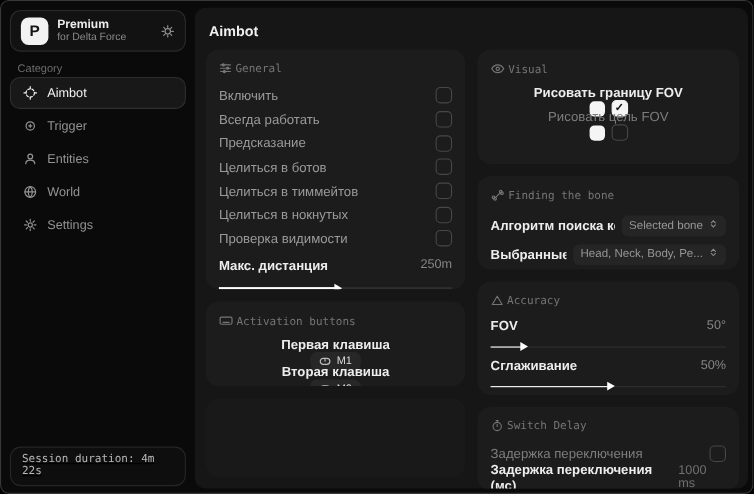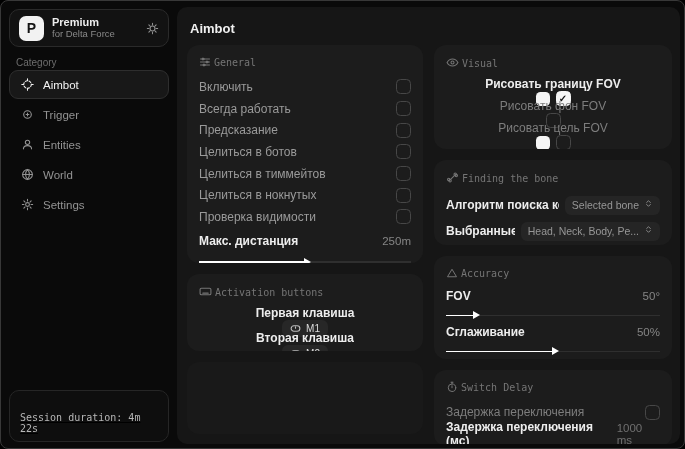--- a/index.html
+++ b/index.html
@@ -22,21 +22,21 @@
   .brand-gear { margin-left:auto; color:#8f8f8f; display:flex; }
 
   .category { position:absolute; left:15px; top:56px; font-size:10px; color:#6d6d6d; }
 
   .nav { position:absolute; left:8px; top:69px; width:160px; display:flex; flex-direction:column; gap:1px; }
   .nav-item { height:29px; display:flex; align-items:center; gap:9px; padding:0 11px;
               color:#939393; font-size:11.5px; border-radius:9px; border:1px solid transparent; cursor:default; }
   .nav-item.active { color:#f2f2f2; background:#181818; border-color:#2e2e2e; }
   .nav-item .ic { display:flex; color:inherit; }
 
-  .session-card { position:absolute; left:8px; bottom:6px; width:160px; height:52px;
+  .session-card { position:absolute; left:8px; bottom:6px; width:160px; height:36px;
                   border:1px solid #262626; border-radius:10px; background:#0e0e0e;
                   display:flex; align-items:flex-end; padding:0 10px 7px;text-decoration:underline; }
   .session-text { font-size:10px; color:#b7b7b7; font-family:"DejaVu Sans Mono", monospace; }
 
   
   .main { position:absolute; left:176px; top:6px; width:503px; height:437px;
           background:#161616; border-radius:10px; overflow:hidden; }
   .main-title { position:absolute; left:13px; top:14px; font-size:13px; font-weight:bold; color:#f1f1f1; }
 
   .col-left  { position:absolute; left:10px;  top:38px; width:236px; }
@@ -273,26 +273,20 @@
           <span>Visual</span>
         </div>
         <div class="row v-row">
           <span class="lbl-bright">Рисовать границу FOV</span>
           <span class="ctrl-group">
             <span class="swatch"></span>
             <span class="checkbox checked"></span>
           </span>
         </div>
         <div class="row v-row">
-          <span class="lbl-dimmer">Рисовать фон FOV</span>
-          <span class="ctrl-group">
-            <span class="checkbox"></span>
-          </span>
-        </div>
-        <div class="row v-row">
           <span class="lbl-dimmer">Рисовать цель FOV</span>
           <span class="ctrl-group">
             <span class="swatch"></span>
             <span class="checkbox"></span>
           </span>
         </div>
       </div>
 
       <div class="panel" style="height:85px;">
         <div class="panel-head">

